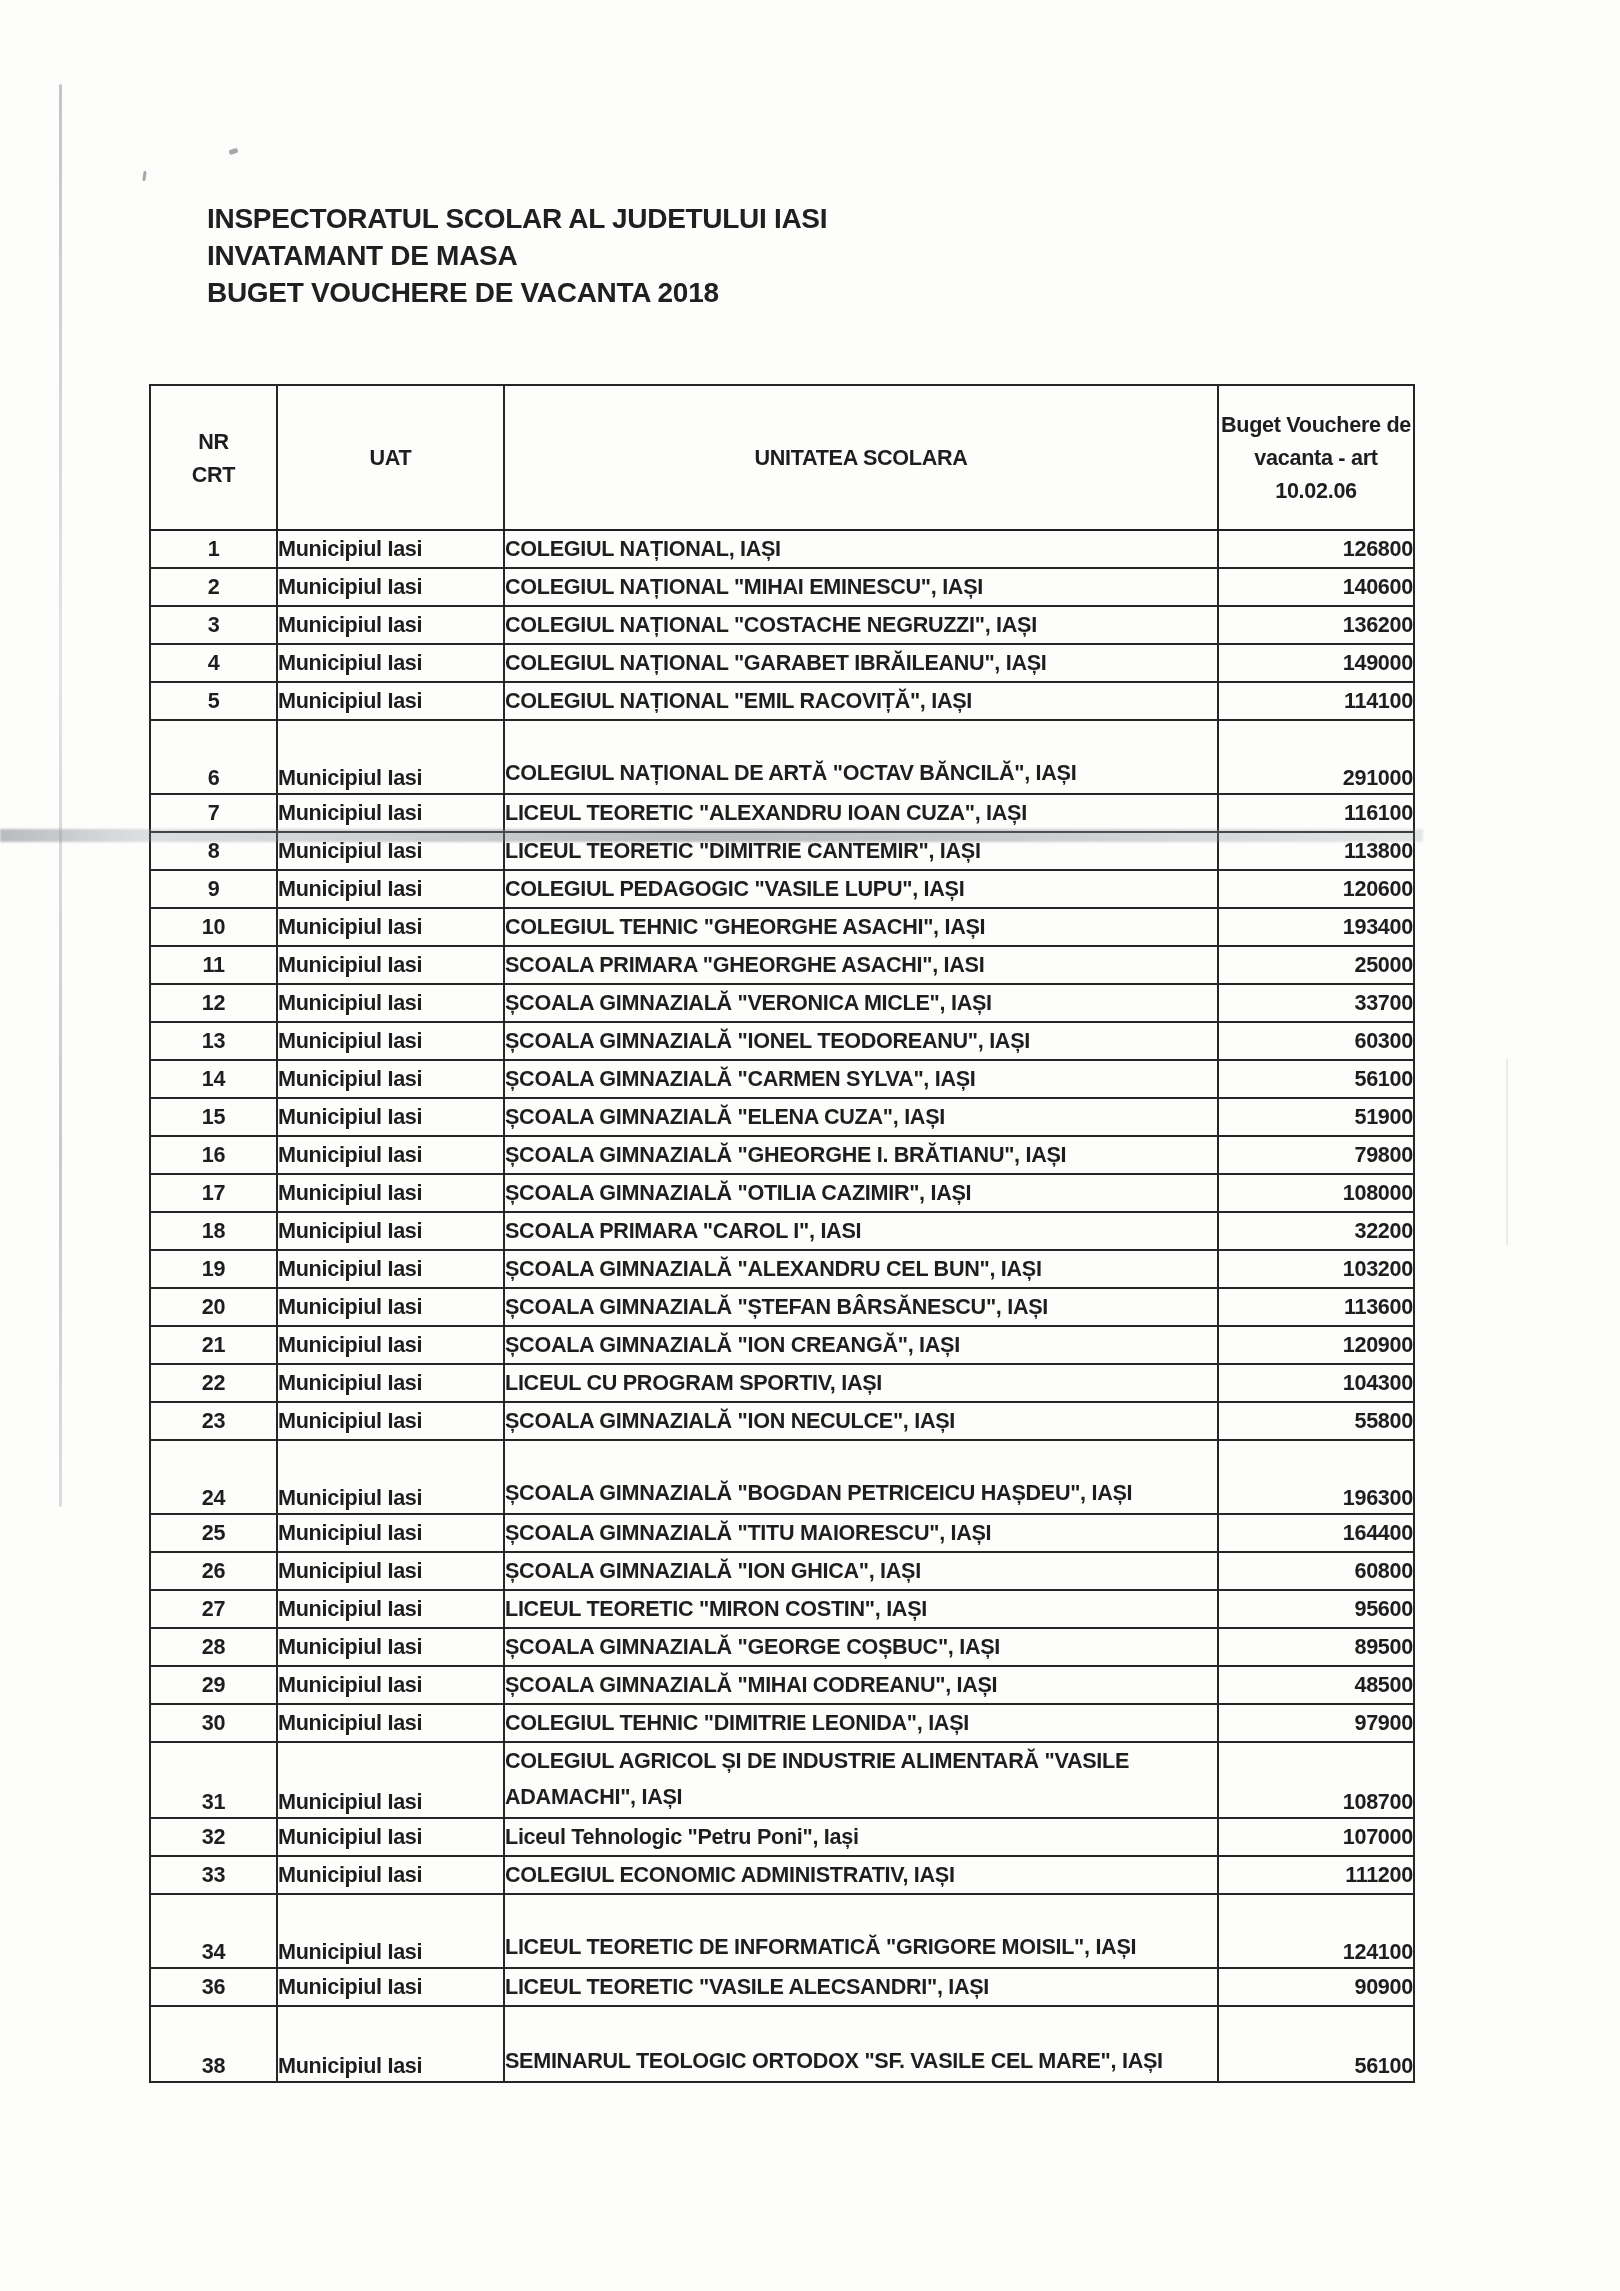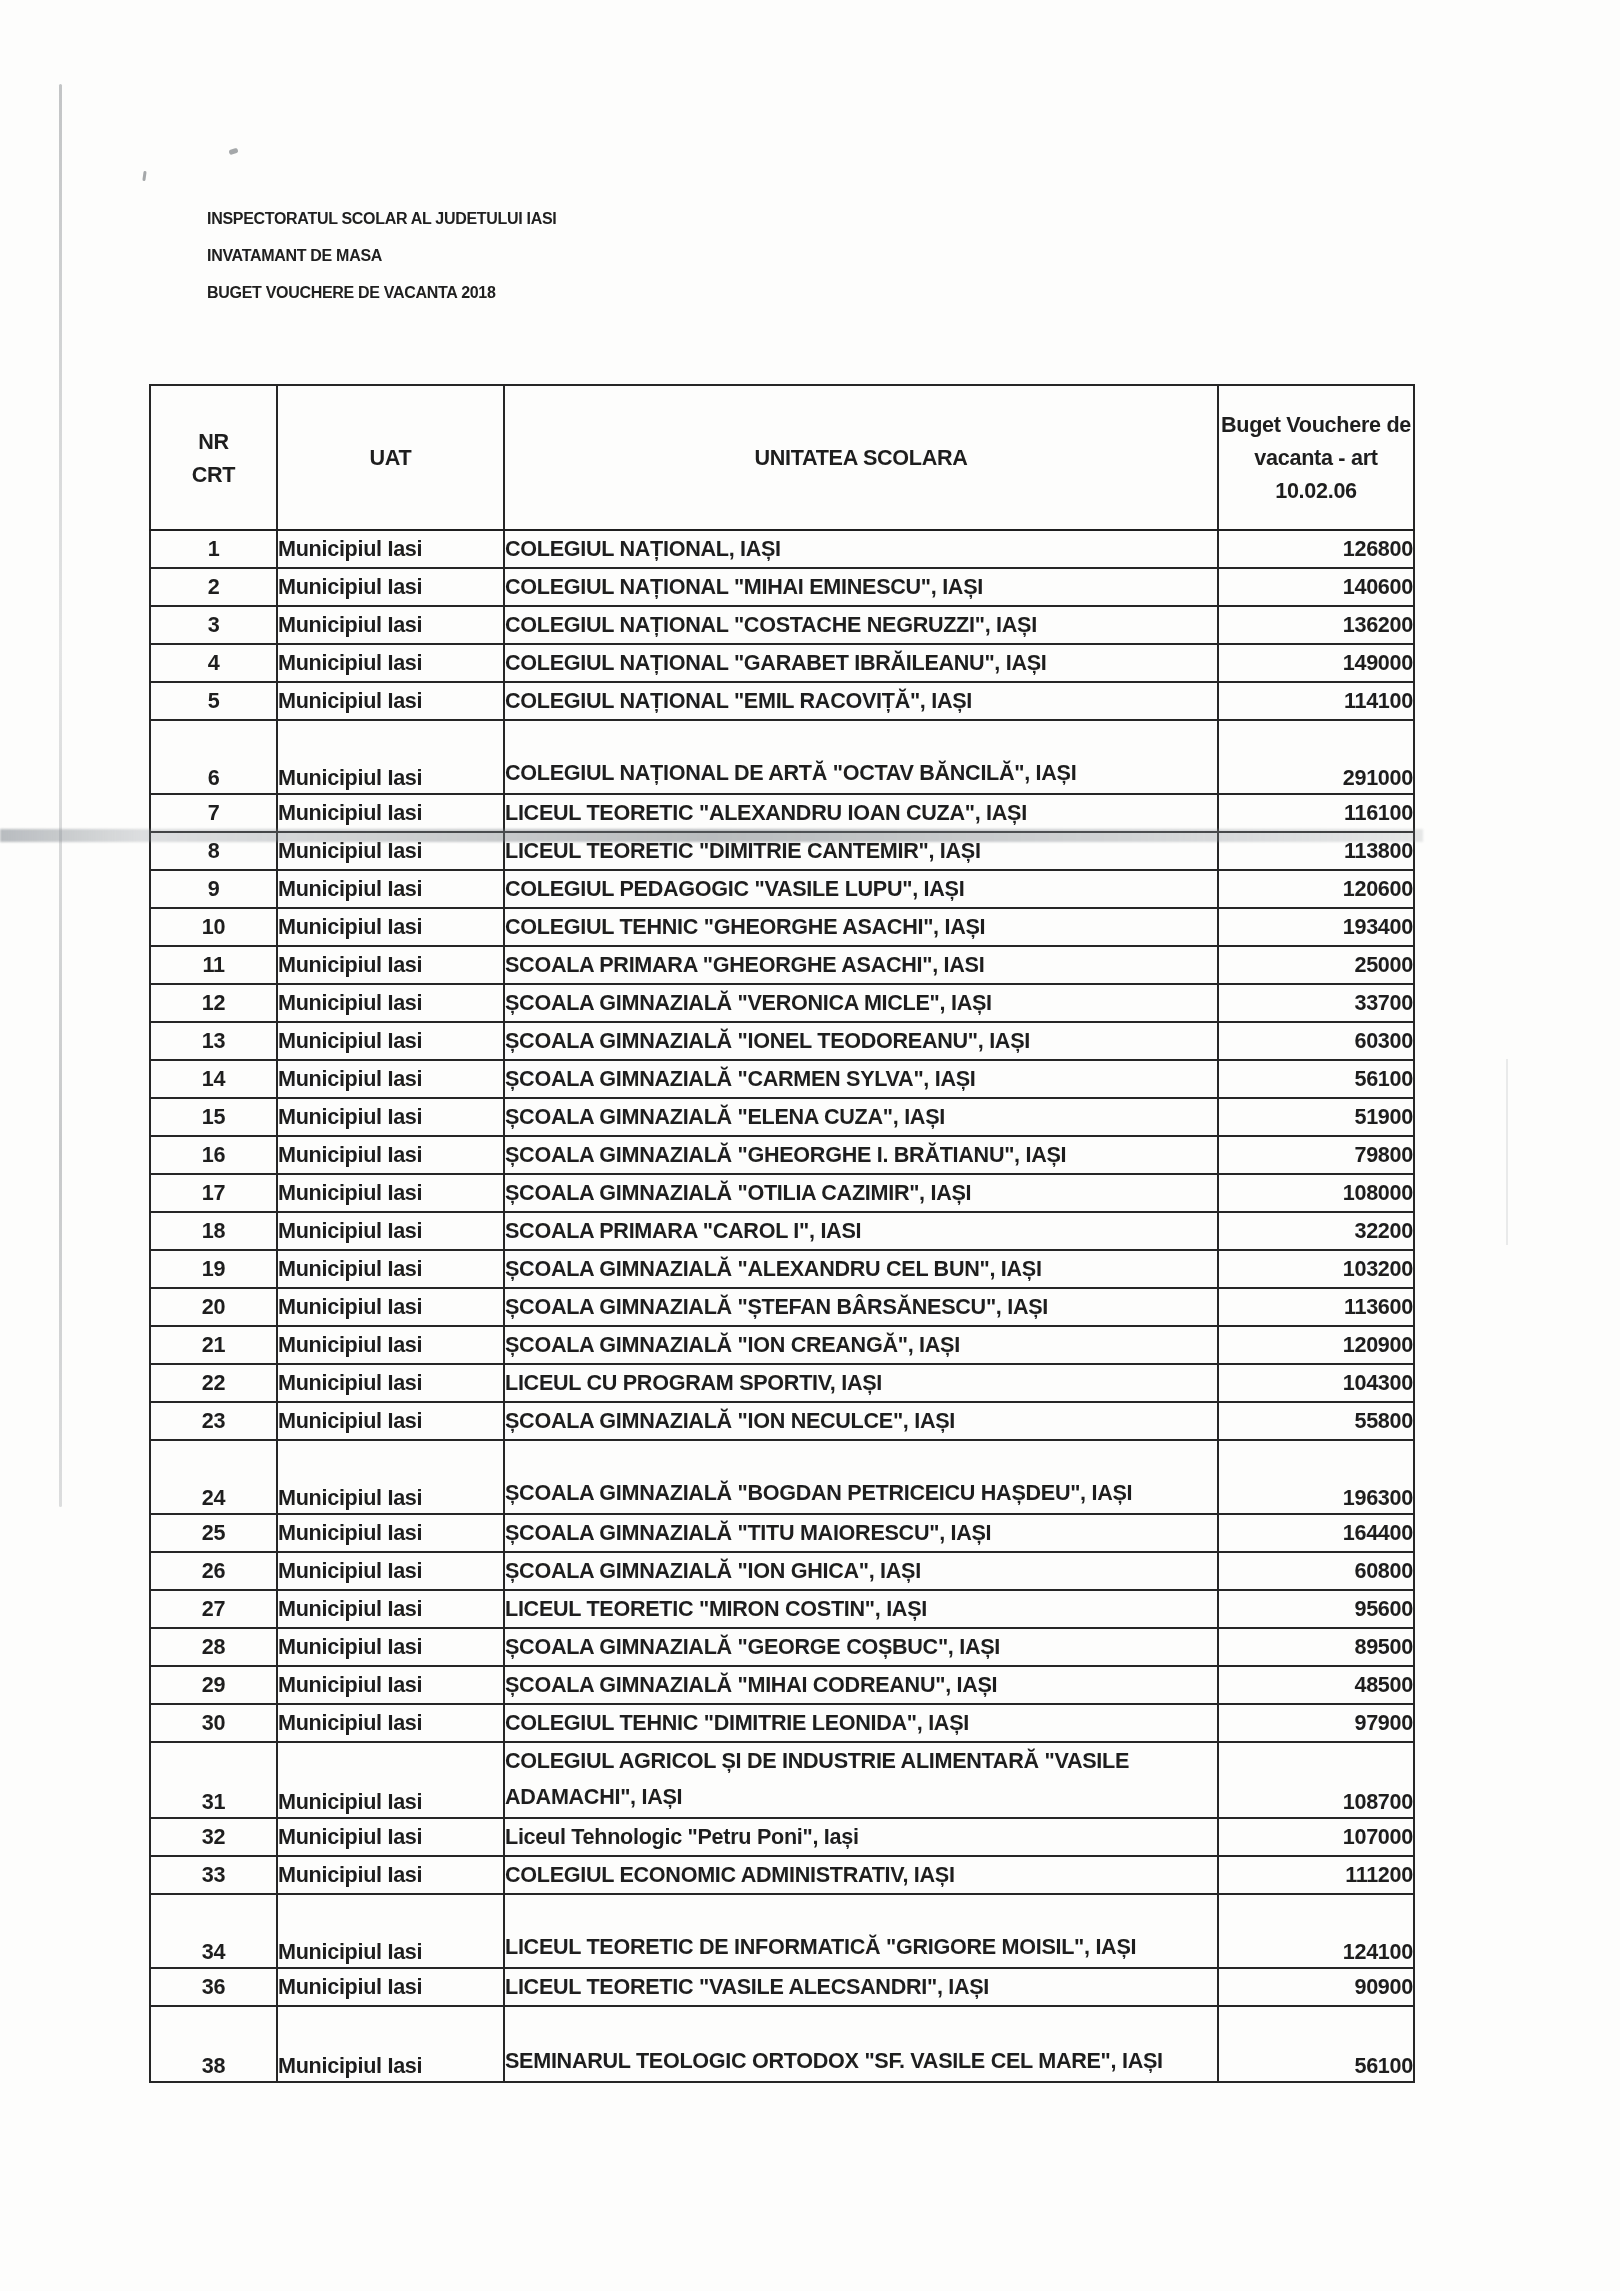--- a/index.html
+++ b/index.html
@@ -26,21 +26,21 @@
     background:linear-gradient(90deg,rgba(138,144,150,.6),rgba(138,144,150,.28) 10%,rgba(118,124,130,.5) 50%,rgba(138,144,150,.38) 80%,rgba(138,144,150,.2));
     filter:blur(1px);
     z-index:5;
   }
   .speck{position:absolute;background:#6b6f73;border-radius:2px;opacity:.6;}
   .speck.a{left:229px;top:149px;width:8.8px;height:4.9px;transform:rotate(-18deg);}
   .speck.b{left:143px;top:171px;width:2.9px;height:9.8px;transform:rotate(8deg);}
   
   .doc-heading{
     position:absolute;left:207px;top:200px;
-    font-size:16px;font-weight:700;line-height:37px;letter-spacing:-0.3px;
+    font-size:28px;font-weight:700;line-height:37px;letter-spacing:-0.3px;
     color:#202020;
   }
   
   table.budget{
     position:absolute;left:149px;top:384px;
     border-collapse:collapse;table-layout:fixed;
     width:1264px;
     font-size:21.6px;font-weight:700;letter-spacing:-0.3px;color:#1e1e1e;
     border:2.9px solid #1f1f1f;
   }

